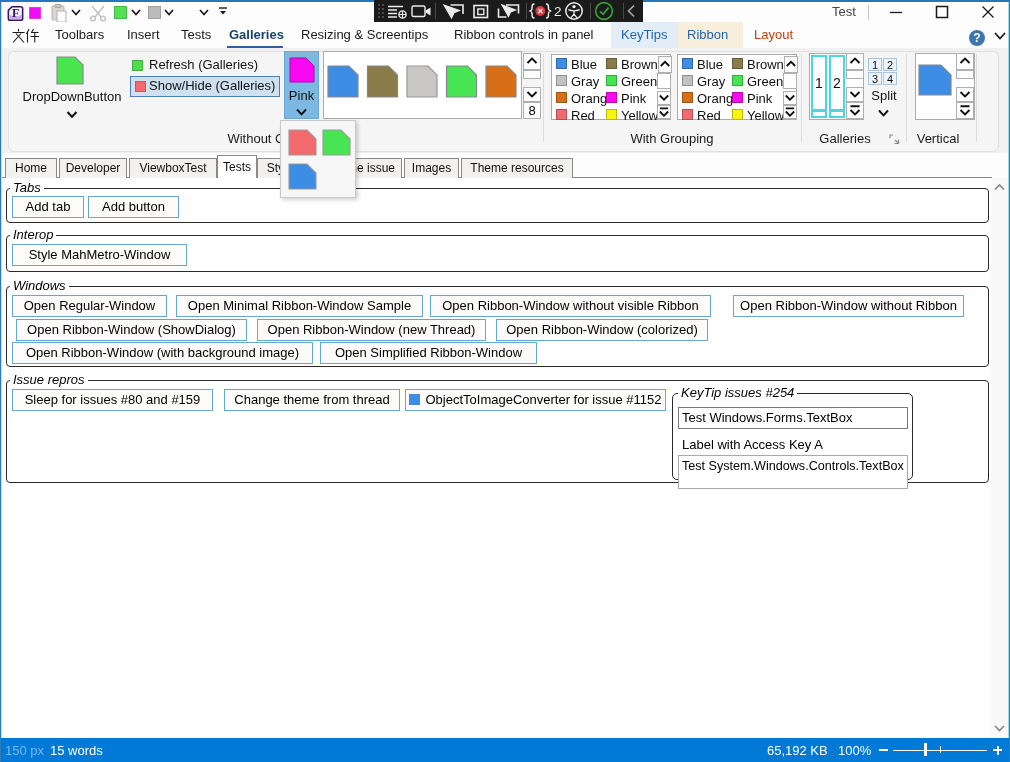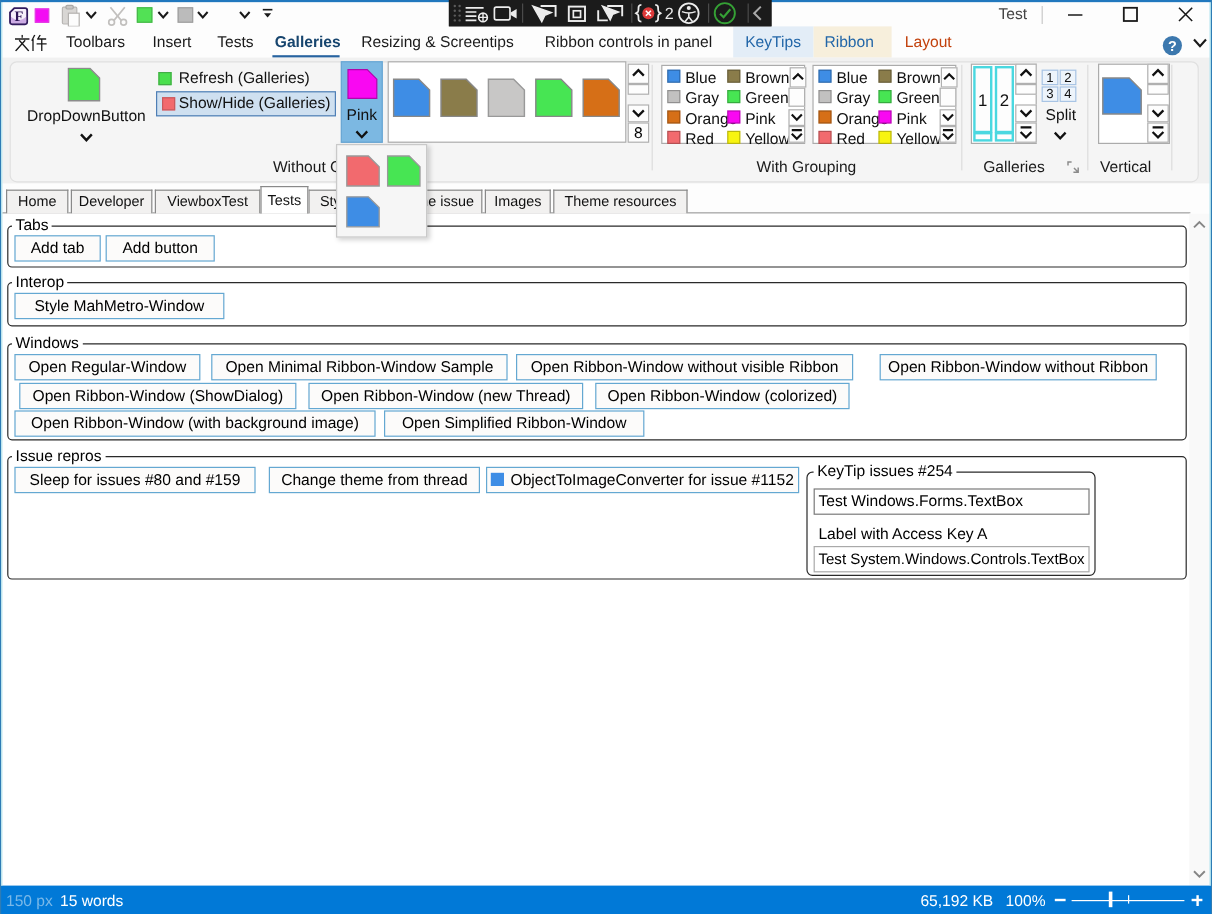--- a/index.html
+++ b/index.html
@@ -40,21 +40,21 @@
 
 #tabstrip { left:2px; top:153px; width:1006px; height:15px; background:#fdfdfd; }
 .tab { position:absolute; top:5px; height:20px; background:#f2f1f0; border:1px solid #898989; border-bottom:none; font-size:12px; color:#111; text-align:center; line-height:19px; padding:0 5px; }
 #tabline { position:absolute; left:0px; top:24px; width:990px; height:1px; background:#898989; }
 
 
 #content { left:2px; top:178px; width:1006px; height:560px; background:#fff; }
 
 
 .gbox { position:absolute; border:1px solid #2a2a2a; border-radius:4px; }
-.glab { position:absolute; background:#fff; font-size:13px; color:#000; padding:0 3px; }
+.glab { position:absolute; background:#fff; font-size:13px; color:#000; padding:0 3px;font-style:italic; }
 .btn { position:absolute; background:#fcfbfa; border:1px solid #64a8d2; font-size:13px; color:#000; text-align:center; }
 
 
 #statusbar { left:0px; top:738px; width:1010px; height:24px; background:#0179d7; color:#fff; font-size:13px; }
 
 
 #vscroll { left:991px; top:178px; width:17px; height:560px; background:#f9f9f9; }
 </style>
 </head>
 <body>
@@ -367,21 +367,21 @@
   <div class="gbox" style="left:4px;top:202px;width:983px;height:103px"></div>
   <div class="glab" style="left:8px;top:194px">Issue repros</div>
   <div class="btn" style="left:10px;top:211px;width:201px;height:22px;line-height:20px">Sleep for issues #80 and #159</div>
   <div class="btn" style="left:222px;top:211px;width:176px;height:22px;line-height:20px">Change theme from thread</div>
   <div class="btn" style="left:403px;top:211px;width:261px;height:22px;line-height:20px"><span style="display:inline-block;width:11px;height:11px;background:#3e8de5;margin-right:5px;vertical-align:-1px"></span>ObjectToImageConverter for issue #1152</div>
 
   <div class="gbox" style="left:670px;top:215px;width:241px;height:87px;border-radius:5px;border-width:1.5px"></div>
   <div class="glab" style="left:676px;top:207px">KeyTip issues #254</div>
   <div class="abs" style="left:676px;top:229px;width:230px;height:22px;background:#fff;border:1px solid #7a7a7a;font-size:13px;line-height:20px;padding-left:3px">Test Windows.Forms.TextBox</div>
   <div class="abs" style="left:680px;top:259px;font-size:13px;color:#000">Label with Access Key A</div>
-  <div class="abs" style="left:676px;top:277px;width:230px;height:22px;background:#fff;border:1px solid #a9a9a9;font-size:12.6px;line-height:20px;padding-left:3px;white-space:nowrap;overflow:hidden">Test System.Windows.Controls.TextBox</div>
+  <div class="abs" style="left:676px;top:277px;width:230px;height:34px;background:#fff;border:1px solid #a9a9a9;font-size:12.6px;line-height:20px;padding-left:3px;white-space:nowrap;overflow:hidden">Test System.Windows.Controls.TextBox</div>
 </div>
 <div class="abs" id="vscroll">
   <svg class="abs" style="left:2px;top:4px" width="13" height="11" viewBox="0 0 13 11">
       <path d="M2 7.5 L6.5 3 L11 7.5" fill="none" stroke="#868686" stroke-width="1.6"></path>
     </svg>
   <svg class="abs" style="left:2px;top:545px" width="13" height="11" viewBox="0 0 13 11">
       <path d="M2 3 L6.5 7.5 L11 3" fill="none" stroke="#868686" stroke-width="1.6"></path>
     </svg>
 </div>
 <div class="abs" id="statusbar">

